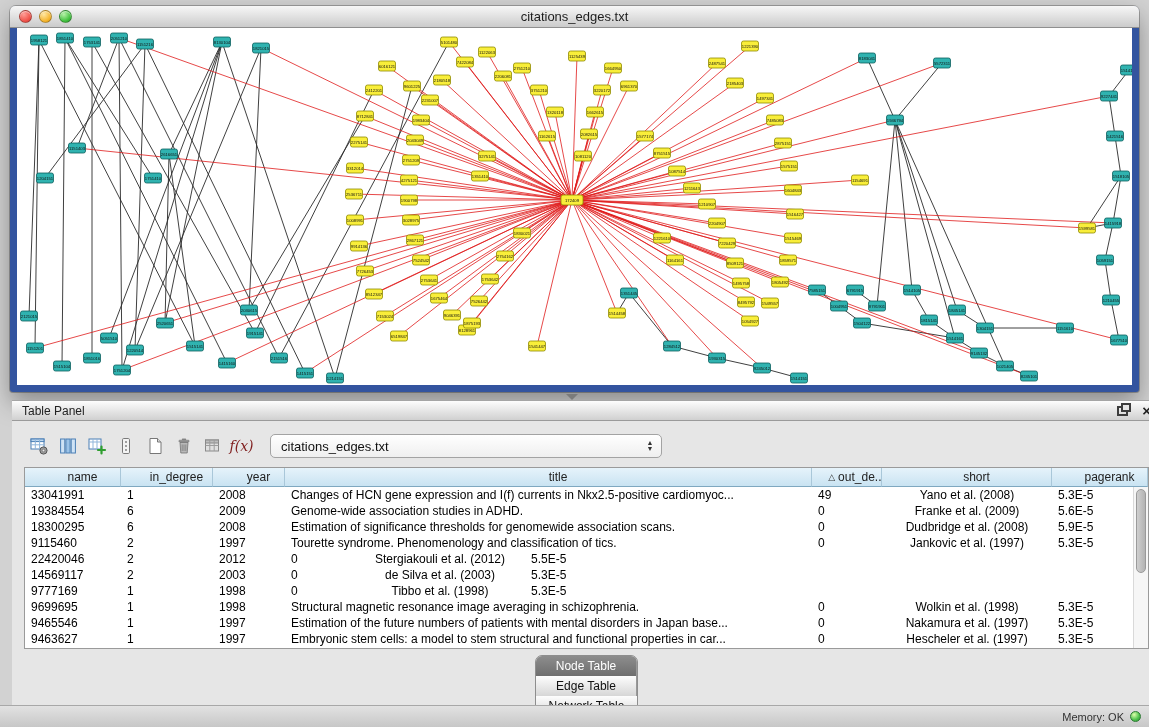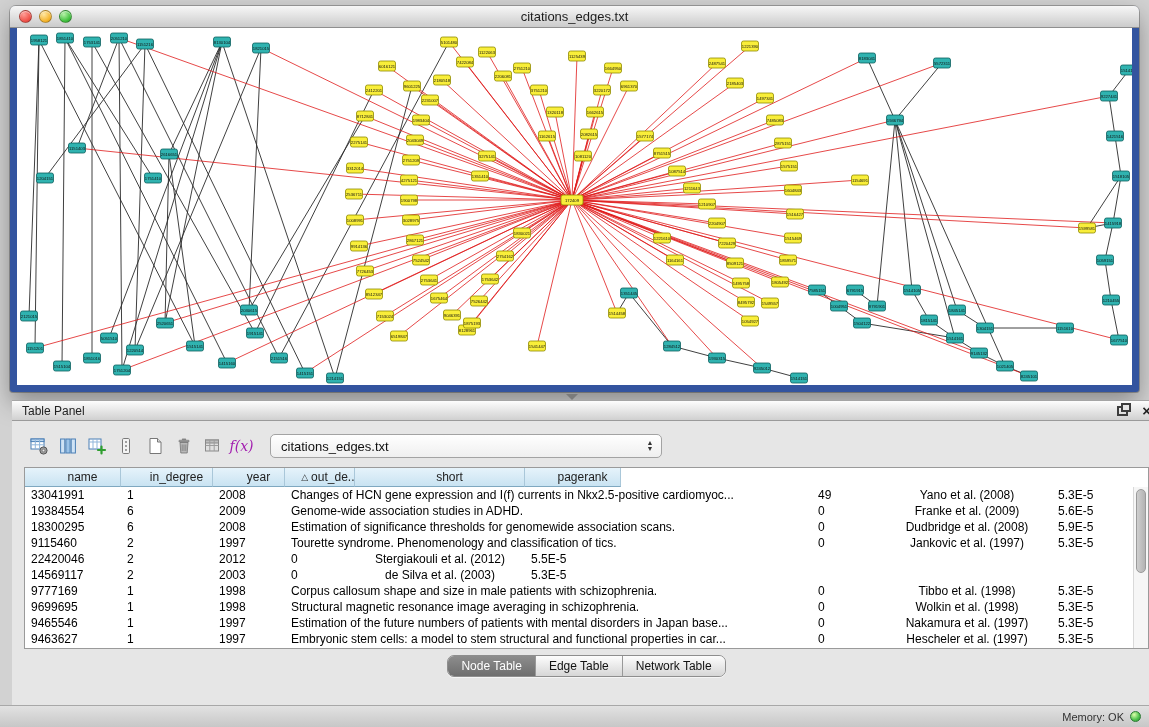--- a/index.html
+++ b/index.html
@@ -51,21 +51,21 @@
   .float-icon { width:11px; height:10px; border:2px solid #3c3c3c; position:relative; margin-right:14px; cursor:pointer; }
   .float-icon::before { content:''; position:absolute; top:-5px; right:-5px; width:6px; height:5px;
                         border:2px solid #3c3c3c; background:#e6e6e6; }
   .close-x { font-size:15px; font-weight:bold; color:#222; line-height:15px; cursor:pointer; }
 
   .panel-body { padding:8px 12px 0 12px; }
 
   .toolbar { display:flex; align-items:center; height:34px; }
   .tbtn { width:29px; height:29px; border:none; background:transparent; display:flex;
           align-items:center; justify-content:center; padding:0; cursor:pointer; }
-  .fx { font-family:"DejaVu Serif", serif; font-style:italic; font-size:14px; color:#a21caf; }
+  .fx { font-family:"DejaVu Serif", serif; font-style:italic; font-size:14px; color:#7f1d1d; }
   .combo {
     margin-left:14px; width:392px; height:24px;
     background:linear-gradient(#ffffff,#efefef);
     border:1px solid #a3a3a3; border-radius:5px;
     display:flex; align-items:center; padding-left:10px;
     font-size:13px; color:#111; cursor:pointer;
   }
   .combo-label { flex:1; }
   .combo-arrows { width:18px; display:flex; flex-direction:column; align-items:center;
                   line-height:6px; font-size:7px; color:#333; padding-right:4px; }
@@ -87,21 +87,21 @@
   .tcell.col-5 { text-align:center; padding-left:0; }
   .vscroll { position:absolute; right:0; top:19px; bottom:0; width:15px;
              background:#f6f6f6; border-left:1px solid #d9d9d9; }
   .vthumb { position:absolute; left:2px; top:2px; width:10px; height:84px;
             background:linear-gradient(90deg,#cfcfcf,#b3b3b3);
             border:1px solid #9a9a9a; border-radius:6px; cursor:pointer; }
 
   
   .tabs-row { display:flex; justify-content:center; margin-top:6px; }
   .segmented { display:flex; border:1px solid #8e8e8e; border-radius:7px; overflow:hidden;
-               box-shadow:0 1px 0 rgba(255,255,255,.6); }
+               box-shadow:0 1px 0 rgba(255,255,255,.6);flex-direction:column; }
   .seg-btn { border:none; padding:3px 13px; font-size:12px; color:#111; cursor:pointer;
              background:linear-gradient(#fdfdfd,#d6d6d6); border-right:1px solid #999;
              font-family:"Liberation Sans", sans-serif; }
   .seg-btn:last-child { border-right:none; }
   .seg-btn.active { background:linear-gradient(#8d8d8d,#6e6e6e); color:#fff; }
 
   
   .status-bar { position:absolute; left:0; bottom:0; width:1149px; height:22px;
                 background:linear-gradient(#e2e2e2,#c7c7c7); border-top:1px solid #a8a8a8;
                 display:flex; align-items:center; justify-content:flex-end;
@@ -922,20 +922,23 @@
       <div class="thead">
           <div class="hcell col-0">
             <span>name</span>
           </div>
           <div class="hcell col-1">
             <span>in_degree</span>
           </div>
           <div class="hcell col-2">
             <span>year</span>
           </div>
+          <div class="hcell col-3">
+            <span>title</span>
+          </div>
           <div class="hcell col-4">
             <span class="sort">△</span>
             <span>out_de...</span>
           </div>
           <div class="hcell col-5">
             <span>short</span>
           </div>
           <div class="hcell col-6">
             <span>pagerank</span>
           </div>
@@ -990,21 +993,20 @@
             <div class="tcell col-1">2</div>
             <div class="tcell col-2">2003</div>
             <div class="tcell col-4">0</div>
             <div class="tcell col-5">de Silva et al. (2003)</div>
             <div class="tcell col-6">5.3E-5</div>
           </div>
           <div class="trow">
             <div class="tcell col-0">9777169</div>
             <div class="tcell col-1">1</div>
             <div class="tcell col-2">1998</div>
-            <div class="tcell col-3">Corpus callosum shape and size in male patients with schizophrenia.</div>
             <div class="tcell col-4">0</div>
             <div class="tcell col-5">Tibbo et al. (1998)</div>
             <div class="tcell col-6">5.3E-5</div>
           </div>
           <div class="trow">
             <div class="tcell col-0">9699695</div>
             <div class="tcell col-1">1</div>
             <div class="tcell col-2">1998</div>
             <div class="tcell col-3">Structural magnetic resonance image averaging in schizophrenia.</div>
             <div class="tcell col-4">0</div>

